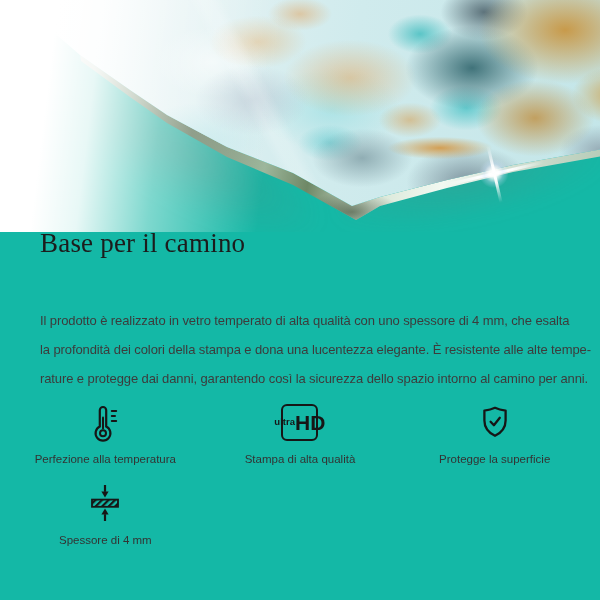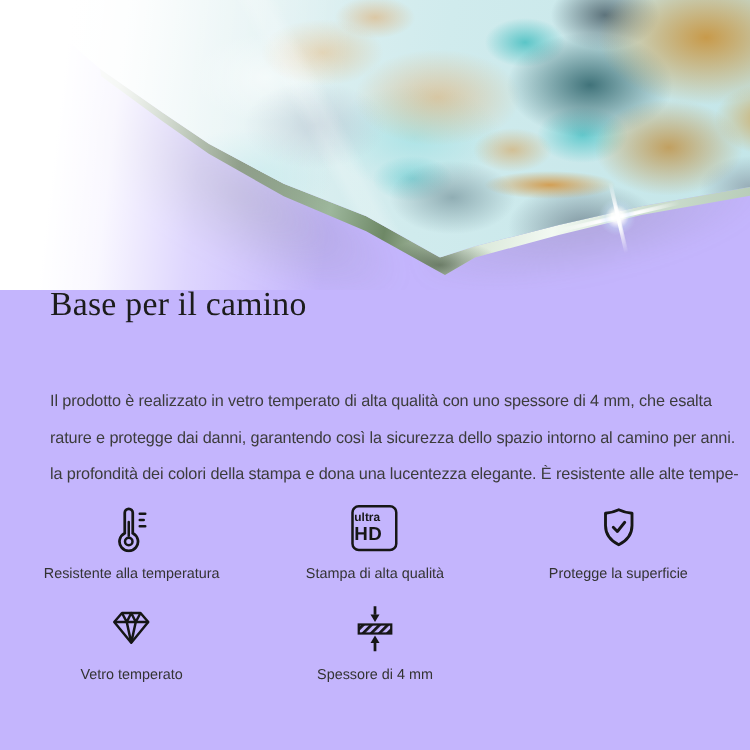--- a/index.html
+++ b/index.html
@@ -1,17 +1,17 @@
 <!DOCTYPE html>
 <html><head>
 <meta charset="utf-8">
 <style>
   html,body{margin:0;padding:0;background:#fff;}
   body{width:600px;height:600px;font-family:"Liberation Sans",sans-serif;color:#1b1b1b;overflow:hidden;}
-  .page{position:relative;width:600px;height:600px;background:#c4b5fd;}
+  .page{position:relative;width:600px;height:600px;background:#14b8a6;}
 
   
   .hero{position:absolute;left:0;top:0;width:600px;height:232px;overflow:hidden;z-index:0;}
   .hero-shadow{position:absolute;filter:blur(7px);}
   .hero-shadow.left{left:58px;top:52px;width:330px;height:84px;transform:rotate(29deg);transform-origin:left top;
     background:radial-gradient(ellipse at 50% 32%, rgba(110,120,114,.28), transparent 65%);}
   .hero-shadow.right{left:335px;top:148px;width:300px;height:74px;transform:rotate(-12deg);
     background:radial-gradient(ellipse at 45% 40%, rgba(110,120,114,.22), transparent 65%);}
   .glass-edge{position:absolute;left:0;top:0;width:620px;height:232px;
     clip-path:polygon(80px 55px,130px 90px,167px 115px,227px 147px,293px 173px,352px 206px,380px 197px,447px 180px,513px 165px,620px 146px,620px 153px,513px 172px,447px 188px,380px 206px,356px 220px,293px 185px,227px 157px,167px 123px,130px 97px,81px 61px);
@@ -60,23 +60,23 @@
     color:#3c3c3c;letter-spacing:-0.1px;white-space:nowrap;}
 
   
   .features{position:absolute;left:8px;top:400px;width:584px;z-index:1;display:grid;
     grid-template-columns:repeat(3,1fr);row-gap:16px;}
   .feature{display:flex;flex-direction:column;align-items:center;}
   .icon-box{height:44px;display:flex;align-items:center;justify-content:center;}
   .feature .label{margin-top:9px;font-size:11.5px;color:#333;}
   svg.icon{display:block;}
   .hd-badge{width:33px;height:33px;border:2.6px solid #161616;border-radius:6px;display:flex;
-    flex-direction:column;justify-content:center;color:#161616;}
+    flex-direction:row;align-items:center;justify-content:center;color:#161616;}
   .hd-badge .t1{font-size:9.5px;font-weight:700;line-height:10px;}
-  .hd-badge .t2{font-size:15px;font-weight:800;line-height:15px;letter-spacing:.2px;}
+  .hd-badge .t2{font-size:21px;font-weight:800;line-height:15px;letter-spacing:.2px;}
 </style>
 </head>
 <body>
 
 <div class="page">
 
   <div class="hero">
     <div class="hero-shadow left"></div>
     <div class="hero-shadow right"></div>
     <div class="glass-edge"></div>
@@ -86,36 +86,36 @@
       </div>
     <div class="hero-fade"></div>
   </div>
 
   <div class="title">
     <div>Base per il camino</div>
   </div>
 
   <div class="description">
     <div>Il prodotto è realizzato in vetro temperato di alta qualità con uno spessore di 4 mm, che esalta</div>
+    <div>la profondità dei colori della stampa e dona una lucentezza elegante. È resistente alle alte tempe-</div>
     <div>rature e protegge dai danni, garantendo così la sicurezza dello spazio intorno al camino per anni.</div>
-    <div>la profondità dei colori della stampa e dona una lucentezza elegante. È resistente alle alte tempe-</div>
   </div>
 
   <div class="features">
 
     <div class="feature">
       <div class="icon-box">
         <svg class="icon" width="40" height="40" viewBox="0 0 40 40" fill="none" stroke="#161616" stroke-width="2.2" stroke-linecap="round">
           <path d="M14.8 24.6 a7.4 7.4 0 1 0 6.4 0 L21.2 8.2 a3.2 3.2 0 0 0 -6.4 0 Z"></path>
           <circle cx="18" cy="31.2" r="3" stroke-width="2"></circle>
           <path d="M18 26.6 L18 15.5" stroke-width="2"></path>
           <path d="M26.8 9 h4.4 M26.8 14 h3.2 M26.8 19 h4.4" stroke-width="2"></path>
         </svg>
       </div>
-      <div class="label">Resistente alla temperatura</div>
+      <div class="label">Perfezione alla temperatura</div>
     </div>
 
     <div class="feature">
       <div class="icon-box">
         <div class="hd-badge">
           <div class="t1">ultra</div>
           <div class="t2">HD</div>
         </div>
       </div>
       <div class="label">Stampa di alta qualità</div>
@@ -124,31 +124,20 @@
     <div class="feature">
       <div class="icon-box">
         <svg class="icon" width="40" height="40" viewBox="0 0 40 40" fill="none" stroke="#161616" stroke-width="2.3" stroke-linecap="round" stroke-linejoin="round">
           <path d="M20 5.8 C22.8 7.2 26.6 8.2 30.6 8.6 L30.6 18.4 C30.6 25.6 26.4 30.6 20 33.8 C13.6 30.6 9.4 25.6 9.4 18.4 L9.4 8.6 C13.4 8.2 17.2 7.2 20 5.8 Z"></path>
           <polyline points="15.6 19.8 18.9 23.2 24.8 15.8"></polyline>
         </svg>
       </div>
       <div class="label">Protegge la superficie</div>
     </div>
 
-    <div class="feature">
-      <div class="icon-box">
-        <svg class="icon" width="40" height="40" viewBox="0 0 40 40" fill="none" stroke="#161616" stroke-width="2" stroke-linejoin="round">
-          <path d="M12.6 7.4 H27.4 L33.6 14.6 L20 31.2 L6.4 14.6 Z"></path>
-          <path d="M6.4 14.6 H33.6"></path>
-          <path d="M12.6 7.4 L16.4 14.6 L20 7.4 L23.6 14.6 L27.4 7.4"></path>
-          <path d="M16.4 14.6 L20 31.2 M23.6 14.6 L20 31.2"></path>
-        </svg>
-      </div>
-      <div class="label">Vetro temperato</div>
-    </div>
 
 
     <div class="feature">
       <div class="icon-box">
         <svg class="icon" width="40" height="40" viewBox="0 0 40 40">
           <defs>
             <pattern id="hatch" width="4.6" height="4.6" patternUnits="userSpaceOnUse" patternTransform="rotate(45)">
               <rect width="2.2" height="4.6" fill="#161616"></rect>
             </pattern>
           </defs>

